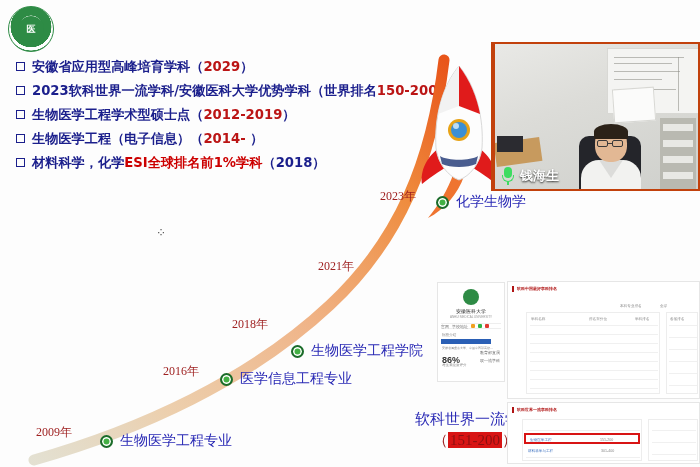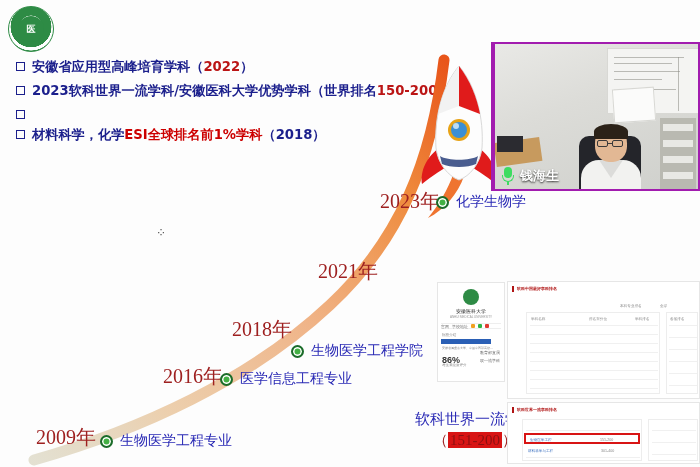--- a/index.html
+++ b/index.html
@@ -67,21 +67,21 @@
   .bullet .txt { color: #1b1f8c; }
   .bullet .txt .num { color: #bb1515; }
   .bullet .txt .hl  { color: #cc0000; }
 
   
   #curve { position: absolute; left: 0; top: 0; width: 700px; height: 467px; }
 
   
   .ms { position: absolute; display:flex; align-items:center; white-space: nowrap; }
   .ms .year {
-    color: #9e2020; font-size: 20px;
+    color: #9e2020; font-size: 12px;
     font-family: "Liberation Serif", serif;
     margin-right: 6px;
   }
   .ms .dot {
     width: 13px; height: 13px; border-radius: 50%;
     border: 2px solid #1b6b2a;
     background: #43b044;
     box-shadow: inset 0 0 0 1.5px #ffffff;
     flex: 0 0 auto;
   }
@@ -106,21 +106,21 @@
   #ranking-caption .line2 .redbox {
     background: #d81414; color: #8d1010; padding: 0 2px;
   }
 
   
   #rocket { position: absolute; left: 414px; top: 60px; width: 86px; height: 160px; }
 
   
   #video {
     position: absolute; left: 491px; top: 42px; width: 209px; height: 149px;
-    background: #a21caf;
+    background: #c2410c;
     padding: 2px 2px 2px 4px;
   }
   #video-inner {
     position: relative; width: 100%; height: 100%;
     background: linear-gradient(160deg,#e9e9e6 0%, #dcdcd8 40%, #cfd0cc 100%);
     overflow: hidden;
   }
   .wb {
     position:absolute; background:#f4f4f2; border:1px solid #d8d8d4;
   }
@@ -214,32 +214,37 @@
 
   <div id="logo">
     <div class="seal-inner">医</div>
   </div>
 
 
   <div id="bullets">
 
     <div class="bullet">
       <span class="box"></span>
-      <span class="txt"><span>安徽省应用型高峰培育学科（</span><span class="num">2022</span><span>）</span></span>
+      <span class="txt"><span>安徽省应用型高峰培育学科（</span><span class="num">2029</span><span>）</span></span>
     </div>
 
     <div class="bullet">
       <span class="box"></span>
       <span class="txt"><span>2023软科世界一流学科/安徽医科大学优势学科（世界排名</span><span class="num">150-200</span><span>）；</span></span>
     </div>
 
     <div class="bullet">
       <span class="box"></span>
-    </div>
-
+      <span class="txt"><span>生物医学工程学术型硕士点（</span><span class="num">2012-2019</span><span>）</span></span>
+    </div>
+
+    <div class="bullet">
+      <span class="box"></span>
+      <span class="txt"><span>生物医学工程（电子信息）（</span><span class="num">2014- </span><span>）</span></span>
+    </div>
 
     <div class="bullet">
       <span class="box"></span>
       <span class="txt"><span>材料科学，化学</span><span class="hl">ESI全球排名前1%学科</span><span>（2018）</span></span>
     </div>
 
   </div>
 
   <svg id="curve" viewBox="0 0 700 467">
     <defs>

